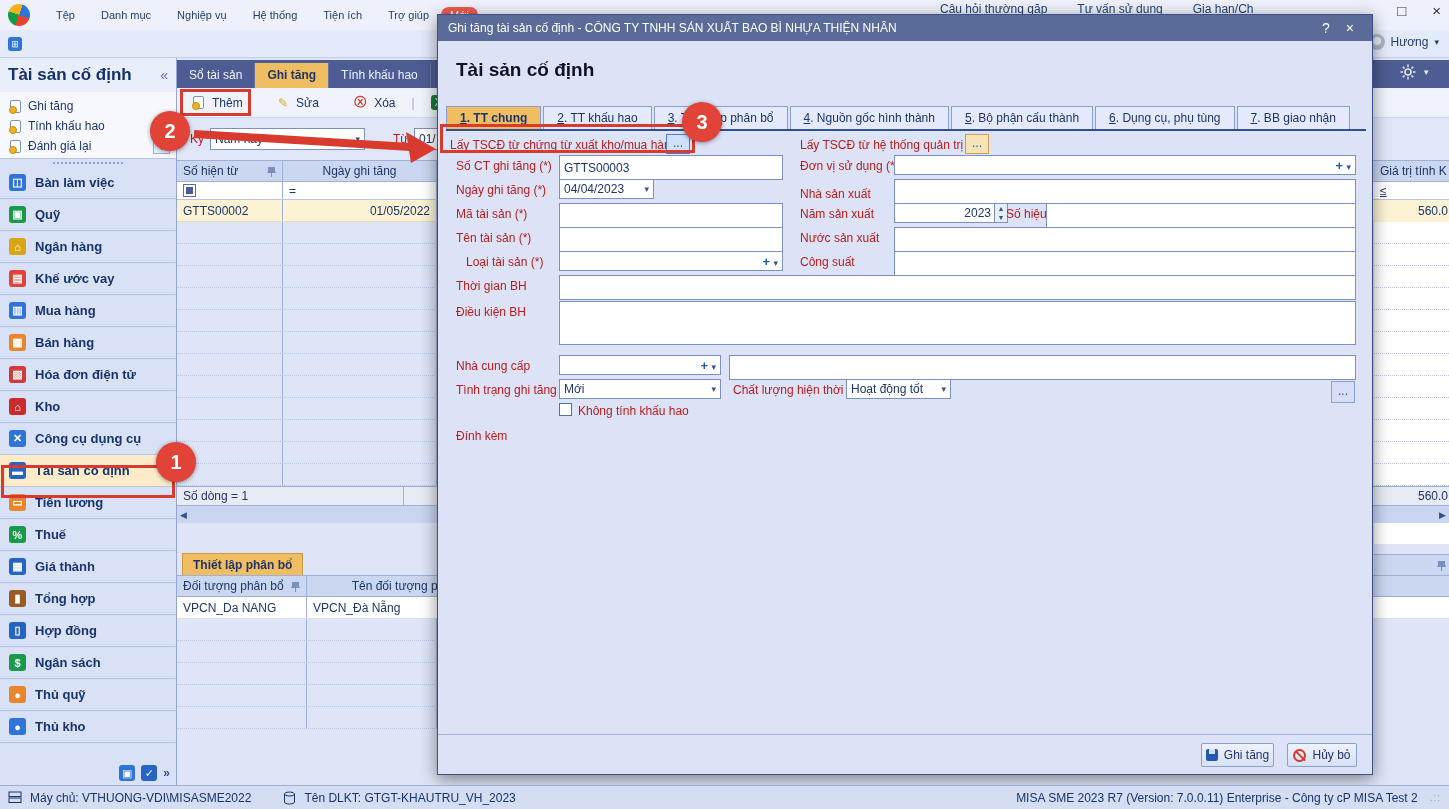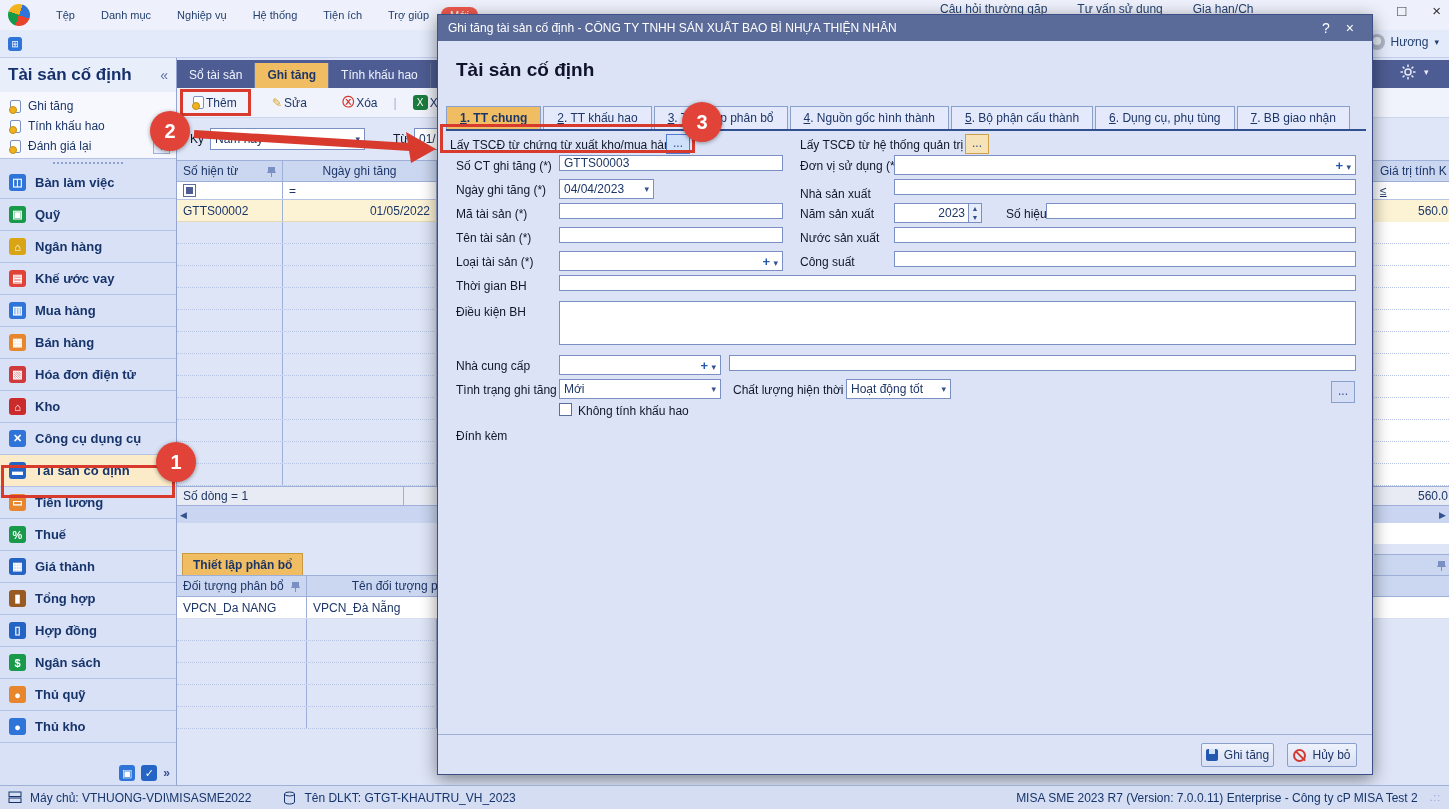--- a/index.html
+++ b/index.html
@@ -36,26 +36,26 @@
   .nav-item.active { background:#fcebc9; }
   .chip { width:17px; height:17px; border-radius:3px; color:#fff; font-size:11px; display:flex; align-items:center; justify-content:center; flex:none; }
   .side-bottom { position:absolute; bottom:4px; right:6px; display:flex; gap:6px; align-items:center; }
 
   
   .tabstrip { left:177px; top:60px; width:1272px; height:28px; background:#4d5c92; display:flex; align-items:flex-end; }
   .mtab { padding:5px 12px 6px 12px; color:#f0f3ff; font-size:12px; border-right:1px solid #67759f; }
   .mtab.active { background:#f0bd62; color:#1d3668; font-weight:bold; }
   .gear-zone { position:absolute; left:1400px; top:64px; display:flex; gap:8px; align-items:center; color:#e8ecfa; }
   .toolbar { left:177px; top:88px; width:1272px; height:30px; background:#f0f3fc; border-bottom:1px solid #cdd6ef; display:flex; align-items:center; gap:4px; padding-left:6px; }
-  .tbtn { display:flex; align-items:center; gap:2px; padding:3px 10px; color:#1d3668; font-size:12px;justify-content:flex-end; }
+  .tbtn { display:flex; align-items:center; gap:8px; padding:3px 10px; color:#1d3668; font-size:12px;justify-content:flex-end; }
   .tsep { color:#9fb0d8; padding:0 2px; }
   .filterrow { left:177px; top:118px; width:1272px; height:42px; background:#dfe6f8; }
   .combo { background:#fff; border:1px solid #7b90c2; height:22px; display:flex; align-items:center; padding:0 4px; justify-content:space-between; }
   .combo .arr { color:#33518e; font-size:9px; }
-  .field { background:#fff; border:1px solid #7b90c2; height:16px; font-family:"Liberation Sans",sans-serif; font-size:12px; color:#1d3668; padding:0 4px; }
+  .field { background:#fff; border:1px solid #7b90c2; height:25px; font-family:"Liberation Sans",sans-serif; font-size:12px; color:#1d3668; padding:0 4px; }
 
   
   .thead { background:#cbd7f0; border-top:1px solid #9fb0d8; border-bottom:1px solid #9fb0d8; color:#1d3668; display:flex; align-items:center; }
   .cell { padding:0 6px; height:100%; display:flex; align-items:center; }
   .vline { border-right:1px solid #9fb0d8; }
   .dotrow { border-bottom:1px dotted #b9c5e4; }
   .selrow { background:#fcf3d5; }
   .sumrow { background:#e8ebf3; border-top:1px solid #9fb0d8; border-bottom:1px solid #9fb0d8; }
   .hscroll { background:#c9d5f1; display:flex; align-items:center; justify-content:space-between; padding:0 3px; color:#33518e; font-size:9px; }
   .cbox { width:13px; height:13px; border:1px solid #5a6fa0; background:#fff; display:flex; align-items:center; justify-content:center; }
@@ -64,21 +64,21 @@
 
   
   .dialog { left:437px; top:14px; width:936px; height:761px; background:#dce3f7; border:1px solid #3c4f86; box-shadow:0 4px 16px rgba(0,0,0,.45); z-index:50; }
   .dlg-title { height:26px; background:#5a6a99; color:#fff; display:flex; align-items:center; padding:0 10px; font-size:12px; }
   .dlg-title .sp { flex:1; }
   .dlg-x { font-size:14px; padding:0 8px; }
   .dlg-head { position:absolute; left:18px; top:44px; font-size:19px; font-weight:bold; color:#10122b; }
   .dtabs { position:absolute; left:8px; top:91px; width:920px; display:flex; border-bottom:2px solid #31508f; }
   .dtab { padding:4px 13px; border:1px solid #8aa0cc; border-bottom:none; background:#e4eafc; color:#1d3668; font-size:12px; margin-right:2px; white-space:nowrap; }
   .dtab.active { background:#f0bd62; font-weight:bold; }
-  .dlabel { position:absolute; font-size:12px; color:#0f172a; }
+  .dlabel { position:absolute; font-size:12px; color:#b91c1c; }
   .dots-btn { position:absolute; width:24px; height:20px; text-align:center; line-height:16px; color:#33518e; }
   .spin { position:absolute; background:#fff; border:1px solid #7b90c2; height:20px; display:flex; }
   .spin .v { flex:1; text-align:right; padding:2px 3px; }
   .spin .ud { width:13px; border-left:1px solid #7b90c2; font-size:7px; line-height:9px; text-align:center; color:#33518e; background:#e8edfb; }
   .plus { color:#2457b0; font-weight:bold; font-size:13px; }
   .dfoot { position:absolute; left:0; bottom:0; width:100%; height:40px; border-top:1px solid #9fb0d8; }
   .btn { position:absolute; height:24px; background:linear-gradient(#eef2fc,#d8e0f4); border:1px solid #8aa0cc; border-radius:2px; display:flex; align-items:center; justify-content:center; gap:6px; font-size:12px; color:#1d3668; }
   .floppy { width:12px; height:12px; background:#2457b0; border-radius:2px; position:relative; }
   .floppy:after { content:""; position:absolute; left:3px; top:0; width:6px; height:5px; background:#cfe0fa; }
   .no-sign { width:13px; height:13px; border:2px solid #d43a2e; border-radius:50%; position:relative; }
@@ -502,33 +502,33 @@
   <div class="abs combo" style="left:121px;top:164px;width:95px;height:20px">
       <span>04/04/2023</span>
       <span class="arr">▾</span>
     </div>
   <span class="dlabel" style="left:362px;top:172px">Nhà sản xuất</span>
   <input class="abs field" style="left: 456px; top: 164px; width: 462px;">
 
   <span class="dlabel" style="left:18px;top:192px">Mã tài sản (*)</span>
   <input class="abs field" style="left: 121px; top: 188px; width: 224px;">
   <span class="dlabel" style="left:362px;top:192px">Năm sản xuất</span>
-  <div class="spin" style="left:456px;top:188px;width:88px">
+  <div class="spin" style="left:456px;top:188px;width:114px">
       <span class="v">2023</span>
       <span class="ud">▲<br>▼</span>
     </div>
   <span class="dlabel" style="left:568px;top:192px">Số hiệu</span>
   <input class="abs field" style="left: 608px; top: 188px; width: 310px;">
 
   <span class="dlabel" style="left:18px;top:216px">Tên tài sản (*)</span>
   <input class="abs field" style="left: 121px; top: 212px; width: 224px;">
   <span class="dlabel" style="left:362px;top:216px">Nước sản xuất</span>
   <input class="abs field" style="left: 456px; top: 212px; width: 462px;">
 
-  <span class="dlabel" style="left:18px;top:240px">Loại tài sản (*)</span>
+  <span class="dlabel" style="left:28px;top:240px">Loại tài sản (*)</span>
   <div class="abs combo" style="left:121px;top:236px;width:224px;height:20px">
       <span></span>
       <span><span class="plus">+</span> <span class="arr">▾</span></span>
     </div>
   <span class="dlabel" style="left:362px;top:240px">Công suất</span>
   <input class="abs field" style="left: 456px; top: 236px; width: 462px;">
 
   <span class="dlabel" style="left:18px;top:264px">Thời gian BH</span>
   <input class="abs field" style="left: 121px; top: 260px; width: 797px;">
 

